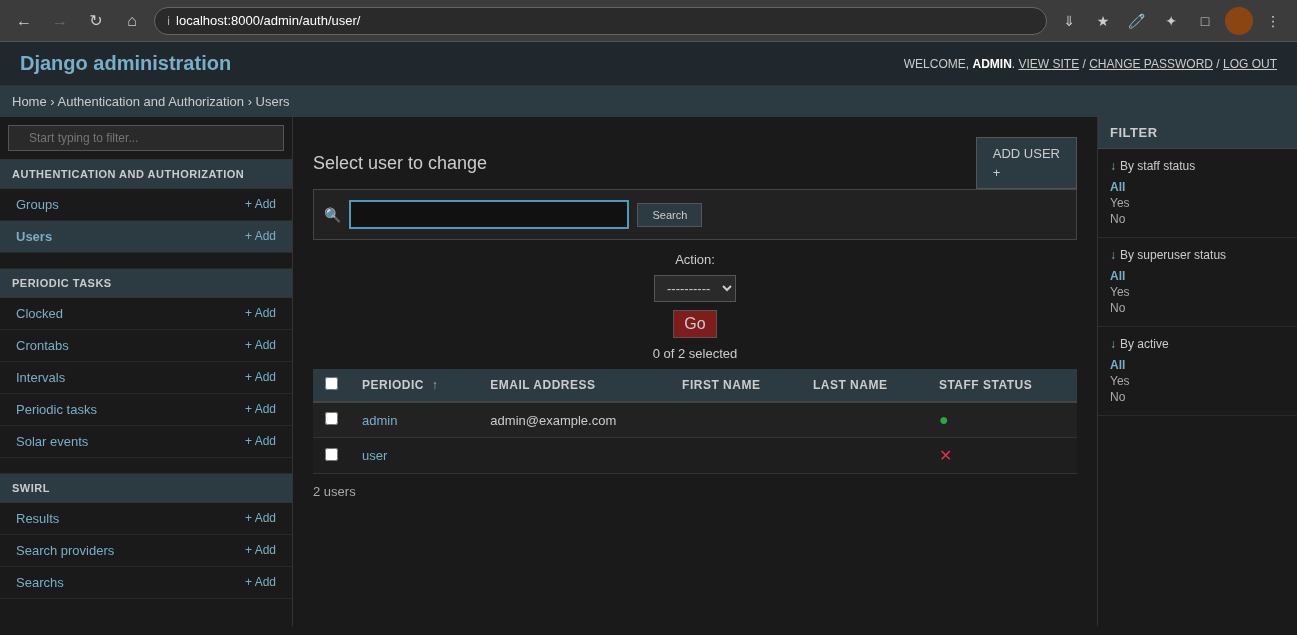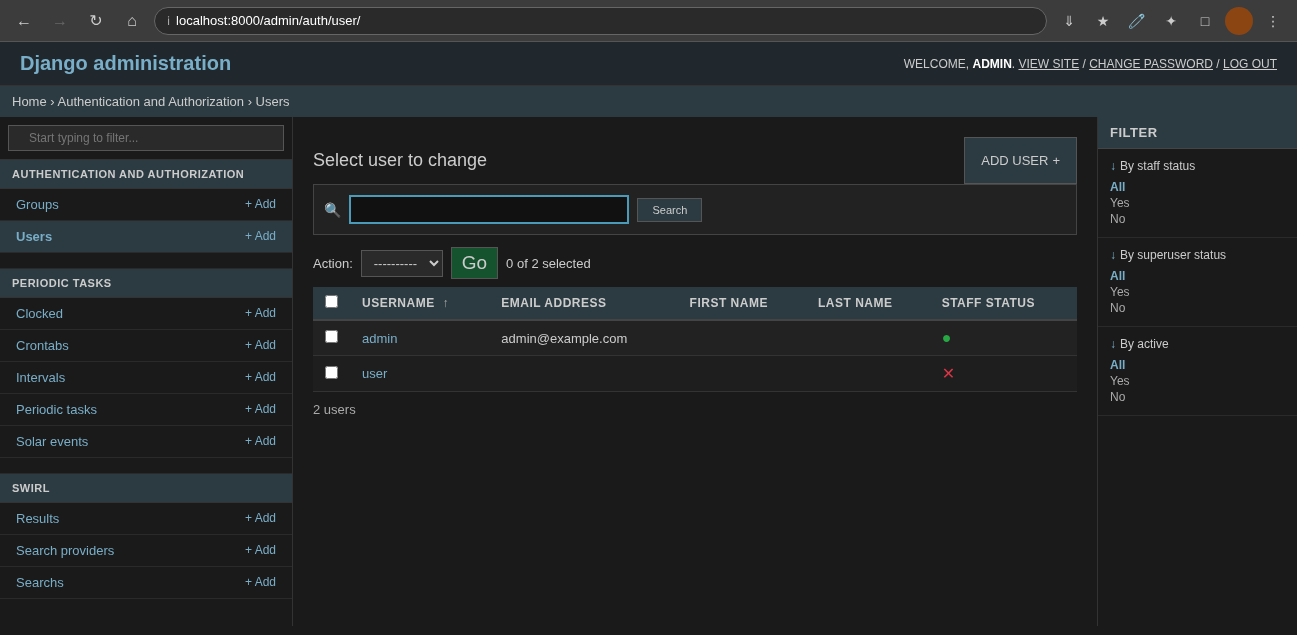--- a/index.html
+++ b/index.html
@@ -153,26 +153,27 @@
     }
     .content-title {
       color: #ccc;
       font-size: 18px;
       font-weight: normal;
     }
     .add-user-btn {
       background: #2c3b42;
       color: #ccc;
       border: 1px solid #555;
-      padding: 15px 16px;
+      padding: 8px 16px;
       font-size: 13px;
       cursor: pointer;
       display: flex;
       align-items: flex-start;
       gap: 4px;
+      flex-direction: column;
     }
 
     
     .search-bar {
       display: flex;
       align-items: center;
       gap: 8px;
       margin-bottom: 12px;
       padding: 10px;
       background: #222;
@@ -198,34 +199,35 @@
     }
 
     
     .action-bar {
       display: flex;
       align-items: center;
       gap: 8px;
       margin-bottom: 8px;
       font-size: 13px;
       color: #ccc;
+      flex-direction: column;
     }
     .action-select {
       background: #2a2a2a;
       border: 1px solid #555;
       color: #ccc;
       padding: 4px 8px;
       font-size: 13px;
     }
     .go-btn {
-      background: #14532d;
+      background: #7f1d1d;
       color: #ccc;
       border: 1px solid #555;
       padding: 4px 10px;
-      font-size: 19px;
+      font-size: 16px;
       cursor: pointer;
     }
     .selected-count { color: #ccc; }
 
     
     .user-table {
       width: 100%;
       border-collapse: collapse;
       background: #222;
     }
@@ -431,21 +433,21 @@
       <span class="selected-count">0 of 2 selected</span>
     </div>
 
     <table class="user-table">
       <thead>
         <tr>
           <th class="check-col">
             <input type="checkbox" style="">
           </th>
           <th>
-            <span>USERNAME</span>
+            <span>PERIODIC</span>
             <span class="sort-arrow">↑</span>
           </th>
           <th>EMAIL ADDRESS</th>
           <th>FIRST NAME</th>
           <th>LAST NAME</th>
           <th>STAFF STATUS</th>
         </tr>
       </thead>
       <tbody>
         <tr>

